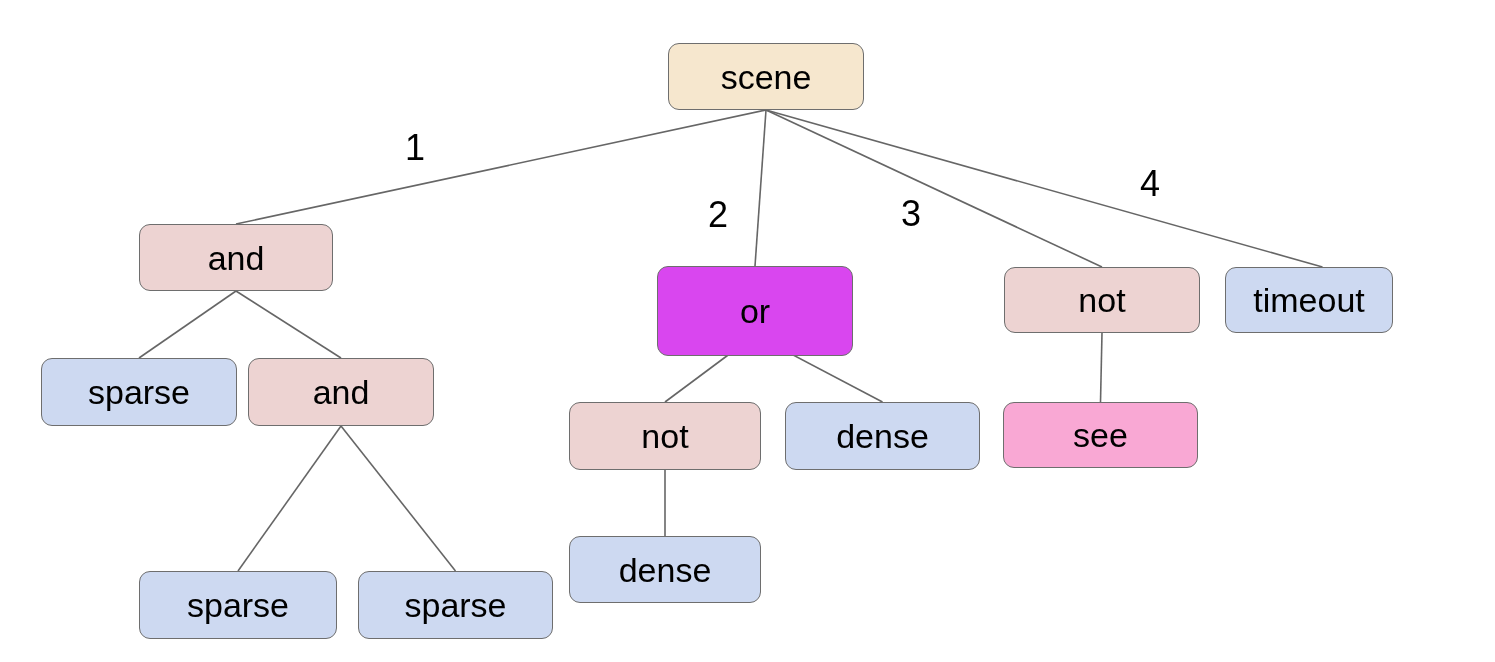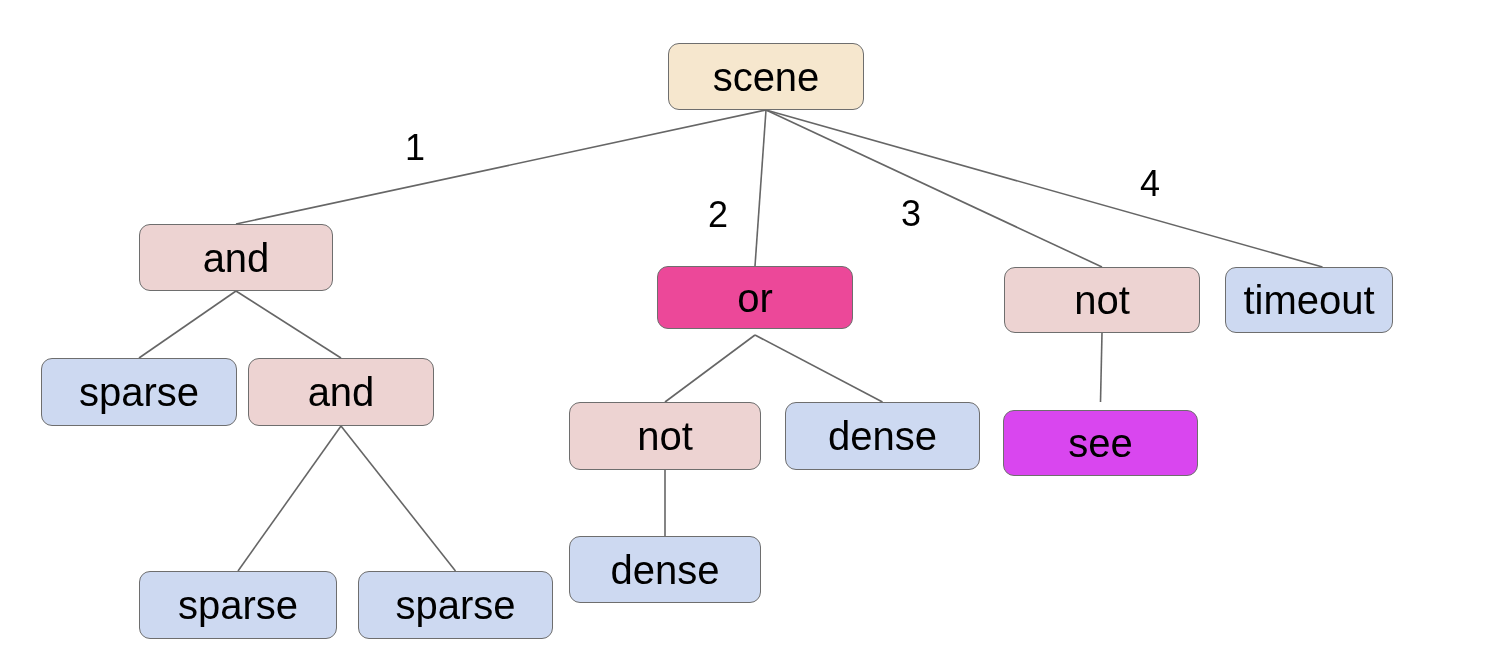--- a/index.html
+++ b/index.html
@@ -18,21 +18,21 @@
     height: 662px;
   }
   .node {
     position: absolute;
     box-sizing: border-box;
     border: 1.7px solid #6e6e6e;
     border-radius: 11px;
     display: flex;
     align-items: center;
     justify-content: center;
-    font-size: 40px;
+    font-size: 34px;
     line-height: 1;
     color: #000000;
     white-space: nowrap;
   }
   .edge-label {
     position: absolute;
     transform: translate(-50%, -50%);
     font-size: 36px;
     color: #000000;
   }
@@ -61,21 +61,21 @@
       <span class="edge-label" style="left: 911px; top: 214px;">3</span>
       <span class="edge-label" style="left: 1150px; top: 184px;">4</span>
     </div>
   <div>
       <div class="node" style="left: 668px; top: 43px; width: 196px; height: 67px; background: rgb(246, 231, 206); border-color: rgb(110, 110, 110); color: rgb(0, 0, 0);">scene</div>
       <div class="node" style="left: 139px; top: 224px; width: 194px; height: 67px; background: rgb(237, 211, 210); border-color: rgb(110, 110, 110); color: rgb(0, 0, 0);">and</div>
       <div class="node" style="left: 41px; top: 358px; width: 196px; height: 68px; background: rgb(205, 217, 241); border-color: rgb(110, 110, 110); color: rgb(0, 0, 0);">sparse</div>
       <div class="node" style="left: 248px; top: 358px; width: 186px; height: 68px; background: rgb(237, 211, 210); border-color: rgb(110, 110, 110); color: rgb(0, 0, 0);">and</div>
       <div class="node" style="left: 139px; top: 571px; width: 198px; height: 68px; background: rgb(205, 217, 241); border-color: rgb(110, 110, 110); color: rgb(0, 0, 0);">sparse</div>
       <div class="node" style="left: 358px; top: 571px; width: 195px; height: 68px; background: rgb(205, 217, 241); border-color: rgb(110, 110, 110); color: rgb(0, 0, 0);">sparse</div>
-      <div class="node" style="left: 657px; top: 266px; width: 196px; height: 63px; background: #ec4899; border-color: rgb(110, 110, 110); color: rgb(0, 0, 0);">or</div>
+      <div class="node" style="left: 657px; top: 266px; width: 196px; height: 90px; background: #d946ef; border-color: rgb(110, 110, 110); color: rgb(0, 0, 0);">or</div>
       <div class="node" style="left: 569px; top: 402px; width: 192px; height: 68px; background: rgb(237, 211, 210); border-color: rgb(110, 110, 110); color: rgb(0, 0, 0);">not</div>
       <div class="node" style="left: 785px; top: 402px; width: 195px; height: 68px; background: rgb(205, 217, 241); border-color: rgb(110, 110, 110); color: rgb(0, 0, 0);">dense</div>
       <div class="node" style="left: 569px; top: 536px; width: 192px; height: 67px; background: rgb(205, 217, 241); border-color: rgb(110, 110, 110); color: rgb(0, 0, 0);">dense</div>
       <div class="node" style="left: 1004px; top: 267px; width: 196px; height: 66px; background: rgb(237, 211, 210); border-color: rgb(110, 110, 110); color: rgb(0, 0, 0);">not</div>
-      <div class="node" style="left: 1003px; top: 402px; width: 195px; height: 66px; background: #d946ef; border-color: rgb(110, 110, 110); color: rgb(0, 0, 0); margin-top: 8px;">see</div>
+      <div class="node" style="left: 1003px; top: 402px; width: 195px; height: 66px; background: #f9a8d4; border-color: rgb(110, 110, 110); color: rgb(0, 0, 0);">see</div>
       <div class="node" style="left: 1225px; top: 267px; width: 168px; height: 66px; background: rgb(205, 217, 241); border-color: rgb(110, 110, 110); color: rgb(0, 0, 0);">timeout</div>
     </div>
 </div>
 
 </body></html>

